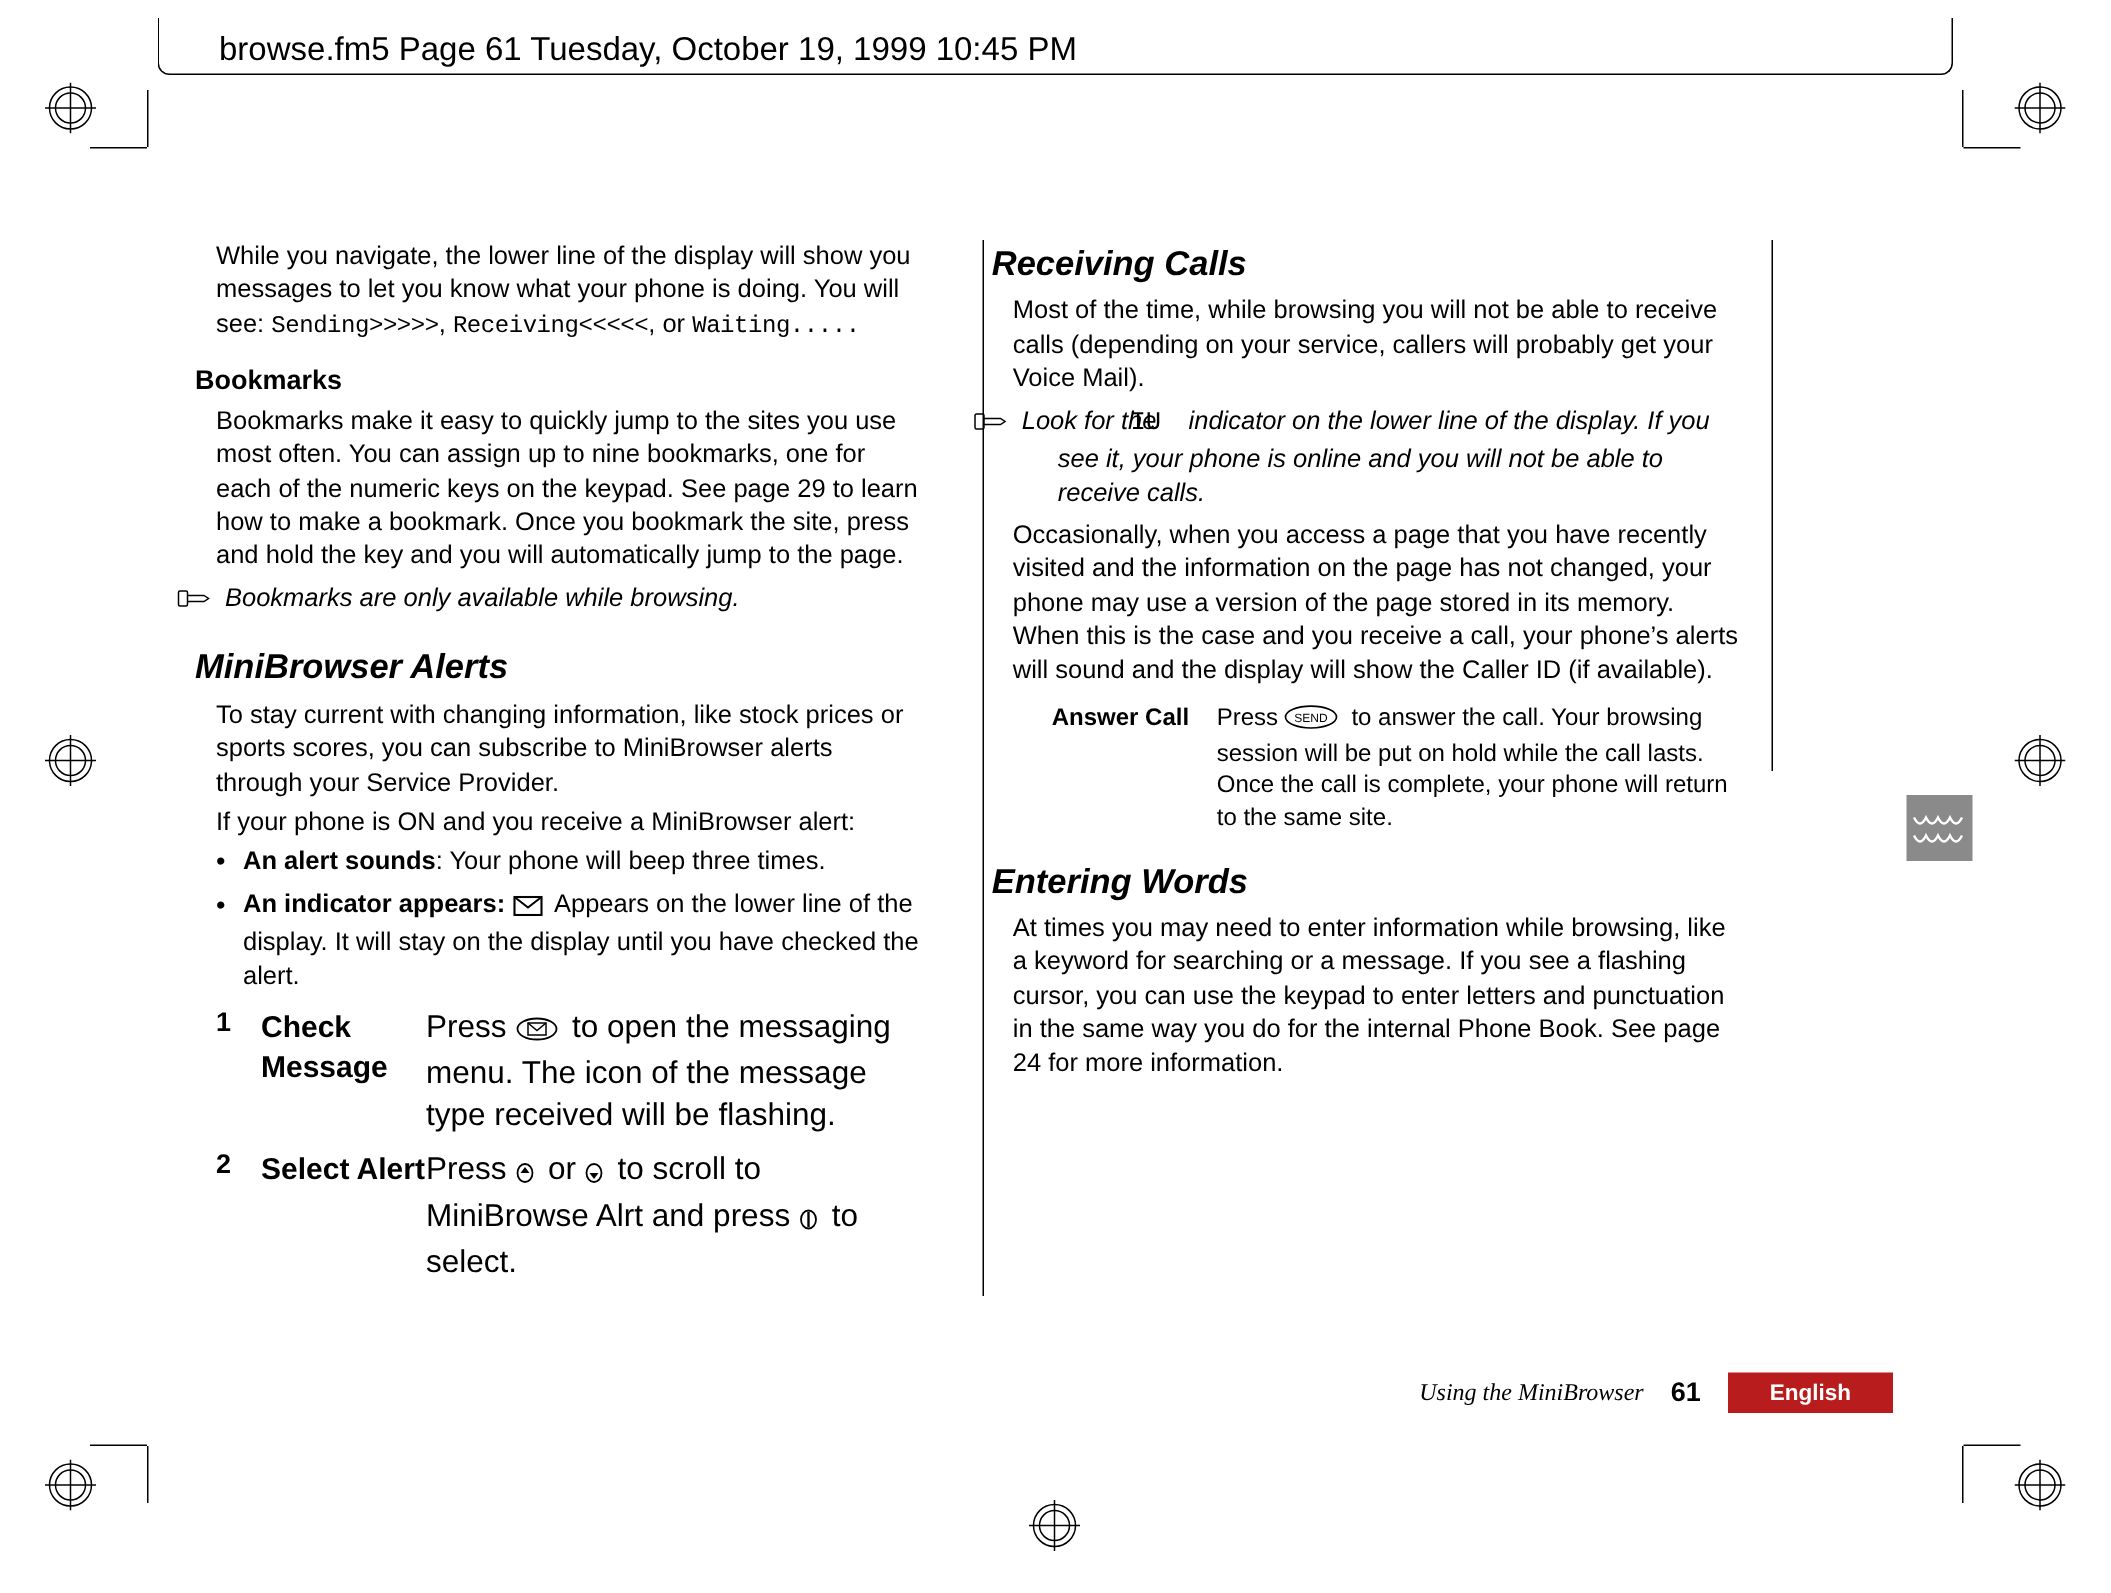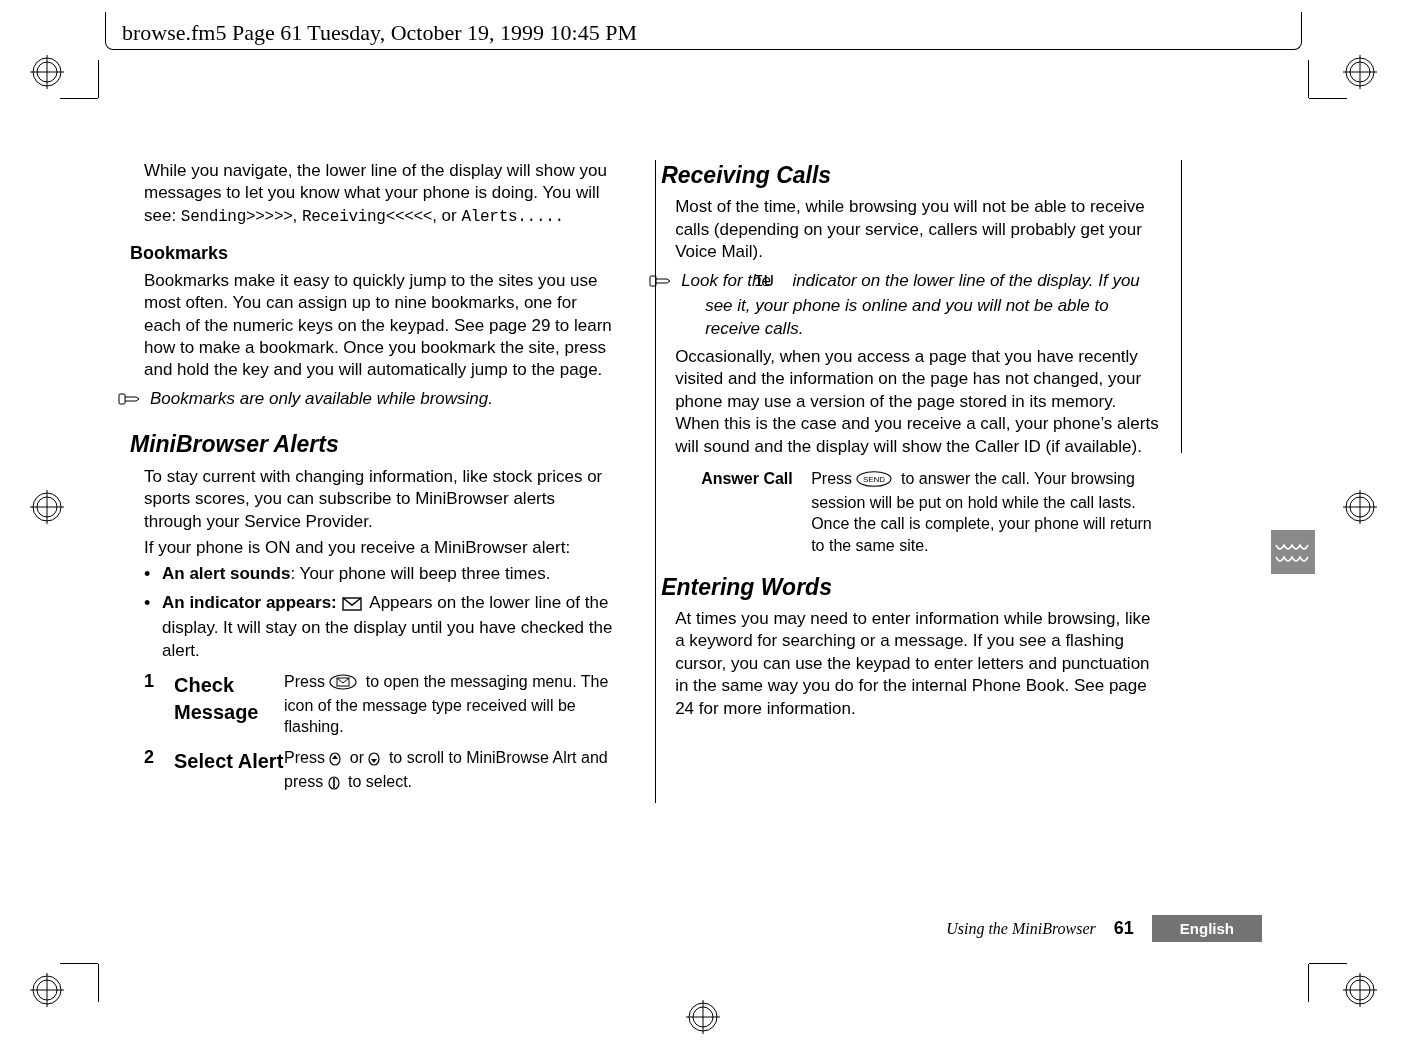--- a/index.html
+++ b/index.html
@@ -23,23 +23,23 @@
     position: absolute;
     background: #000;
   }
   .crop-h { height: 1px; width: 38px; }
   .crop-v { width: 1px; height: 38px; }
 
   
   .docheader {
     position: absolute;
     top: 20px;
-    left: 122px;
+    left: 146px;
     font-size: 22px;
-    font-family: Liberation Serif, serif;
+    font-family: Liberation Sans, sans-serif;
   }
   .header-rule {
     position: absolute;
     left: 105px;
     right: 105px;
     top: 12px;
     height: 38px;
     border: 1px solid #000;
     border-radius: 8px;
     border-top-left-radius: 0;
@@ -89,21 +89,21 @@
   ul.bul li { position: relative; padding-left: 18px; margin-bottom: 6px;}
   ul.bul li::before {
     content: "•"; position: absolute; left: 0; top: 0; font-size: 18px;
   }
   .subp { padding-left: 32px; margin: 4px 0 8px 0; }
 
   .steps { margin-top: 8px; padding-left: 14px;}
   .step-row { display: flex; align-items:flex-start; margin-bottom: 8px;}
   .step-num { width: 30px; font-weight: 700; font-size: 18px;}
   .step-label { width: 110px; font-weight: 700; font-size: 20px; padding-top:2px;}
-  .step-body { flex: 1; font-size: 16px; padding-top:1px;}
+  .step-body { flex: 1; font-size: 21px; padding-top:1px;}
 
   .answer-row { display:flex; align-items:flex-start; margin: 10px 0 0 40px;}
   .answer-label { width: 110px; font-weight: 700; font-size: 16px;}
   .answer-body { flex:1; font-size:16px; }
 
   .mono { font-family: "Courier New", monospace; font-size: 16px; letter-spacing: -0.3px;}
 
   
   .sidebar-icon {
     position: absolute;
@@ -126,21 +126,21 @@
     left: 660px;
     display:flex;
     align-items: center;
     justify-content: flex-end;
     gap: 18px;
     font-size: 16px;
   }
   .footer .sec { font-style: italic; font-family: "Times New Roman", serif;}
   .footer .pnum { font-weight: 700; font-size: 18px;}
   .footer .lang {
-    background:#737373; color:#fff; padding: 5px 28px; font-weight:700; font-size:15px;
+    background:#b91c1c; color:#fff; padding: 5px 28px; font-weight:700; font-size:15px;
   }
 
   
   .reg svg circle { fill:none; stroke:#000; stroke-width:1;}
   .reg svg line { stroke:#000; stroke-width:1;}
 
   b { font-weight: 700; }
   
   .iu-glyph {
     font-family: "Courier New", monospace;
@@ -220,21 +220,21 @@
 <div class="crop-h" style="right:60px; bottom:98px"></div>
 <div class="crop-v" style="right:98px; bottom:60px"></div>
 
 <div class="header-rule"></div>
 <div class="docheader">browse.fm5  Page 61  Tuesday, October 19, 1999  10:45 PM</div>
 
 <div class="page">
 
   <div class="col">
     <p>
-      <span>While you navigate, the lower line of the display will show you messages to let you know what your phone is doing. You will see: </span><span class="mono">Sending&gt;&gt;&gt;&gt;&gt;</span><span>, </span><span class="mono">Receiving&lt;&lt;&lt;&lt;&lt;</span><span>, or </span><span class="mono">Alerts.....</span>
+      <span>While you navigate, the lower line of the display will show you messages to let you know what your phone is doing. You will see: </span><span class="mono">Sending&gt;&gt;&gt;&gt;&gt;</span><span>, </span><span class="mono">Receiving&lt;&lt;&lt;&lt;&lt;</span><span>, or </span><span class="mono">Waiting.....</span>
     </p>
 
     <div class="h-bold">Bookmarks</div>
     <p>Bookmarks make it easy to quickly jump to the sites you use most often. You can assign up to nine bookmarks, one for each of the numeric keys on the keypad. See page 29 to learn how to make a bookmark. Once you bookmark the site, press and hold the key and you will automatically jump to the page.</p>
     <div class="note">
       <span class="note-icon">
         <svg width="22" height="16">
             <g fill="none" stroke="#000" stroke-width="1">
               <rect x="1" y="3" width="6" height="10" rx="1"></rect>
               <path d="M7 6 h11 l3 2 -3 2 h-11"></path>

